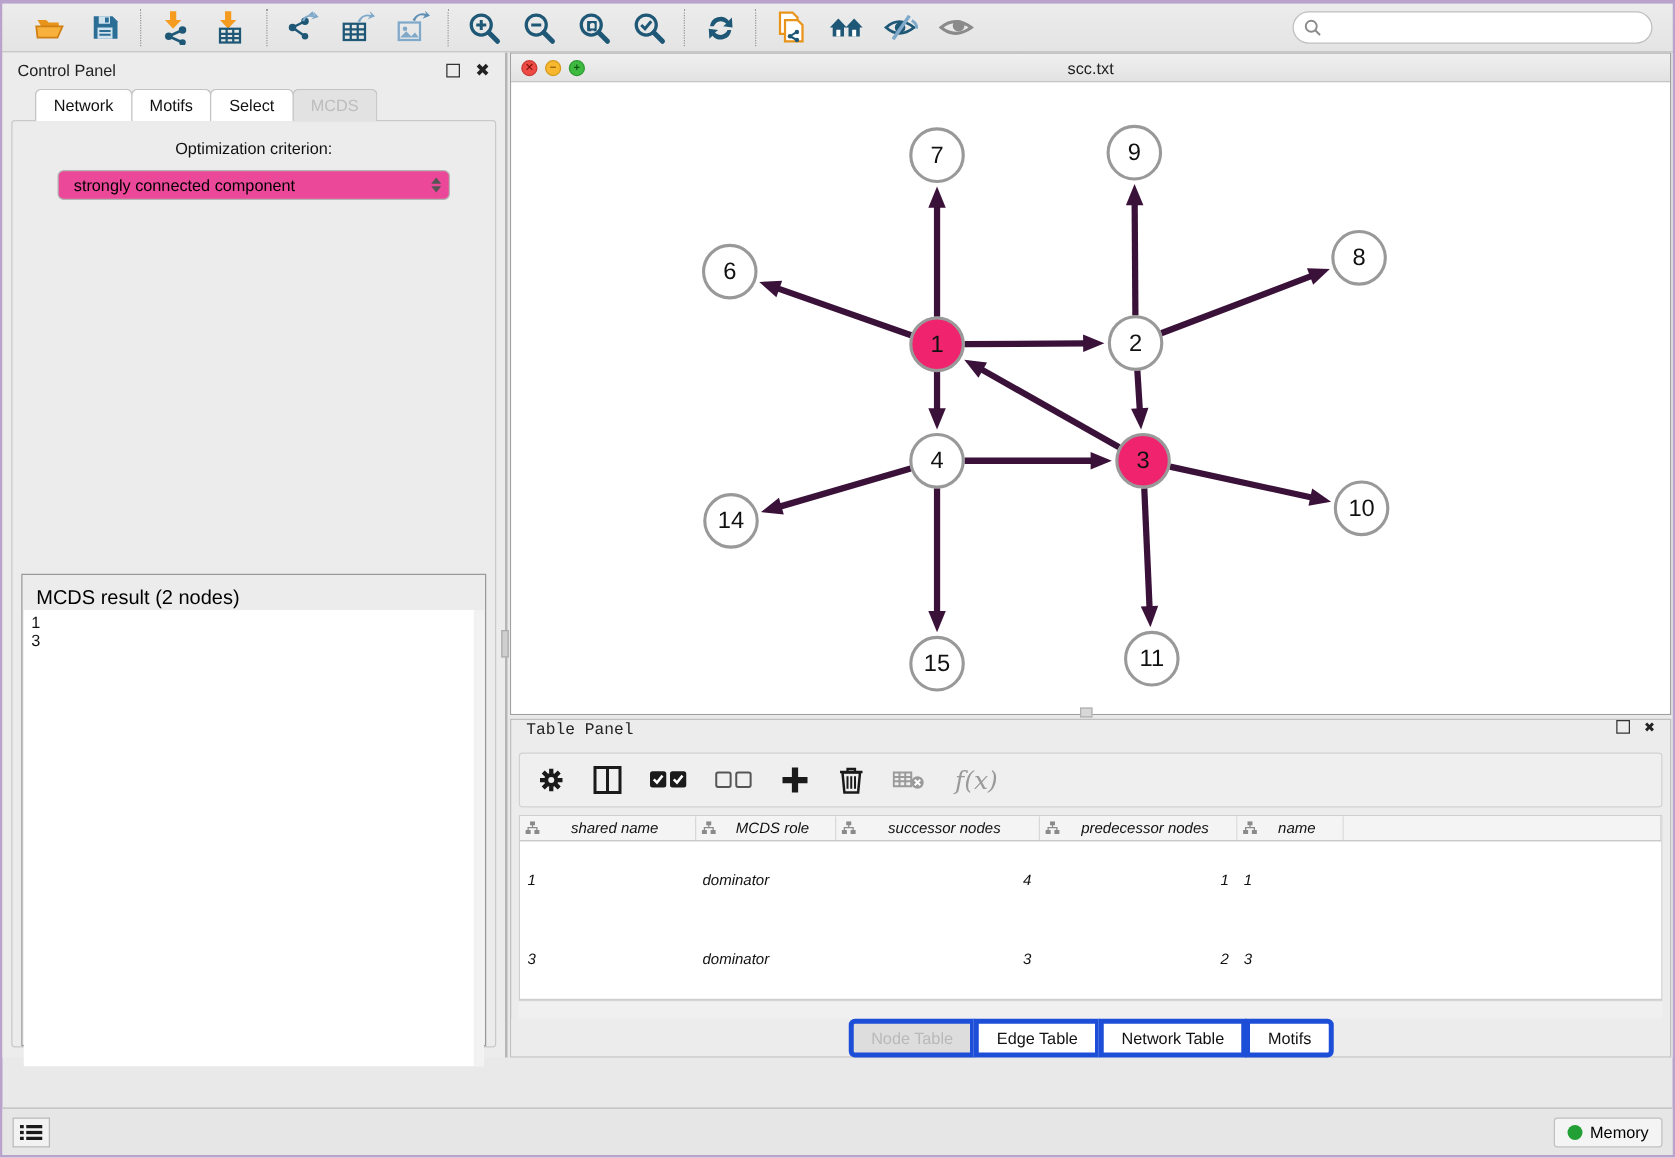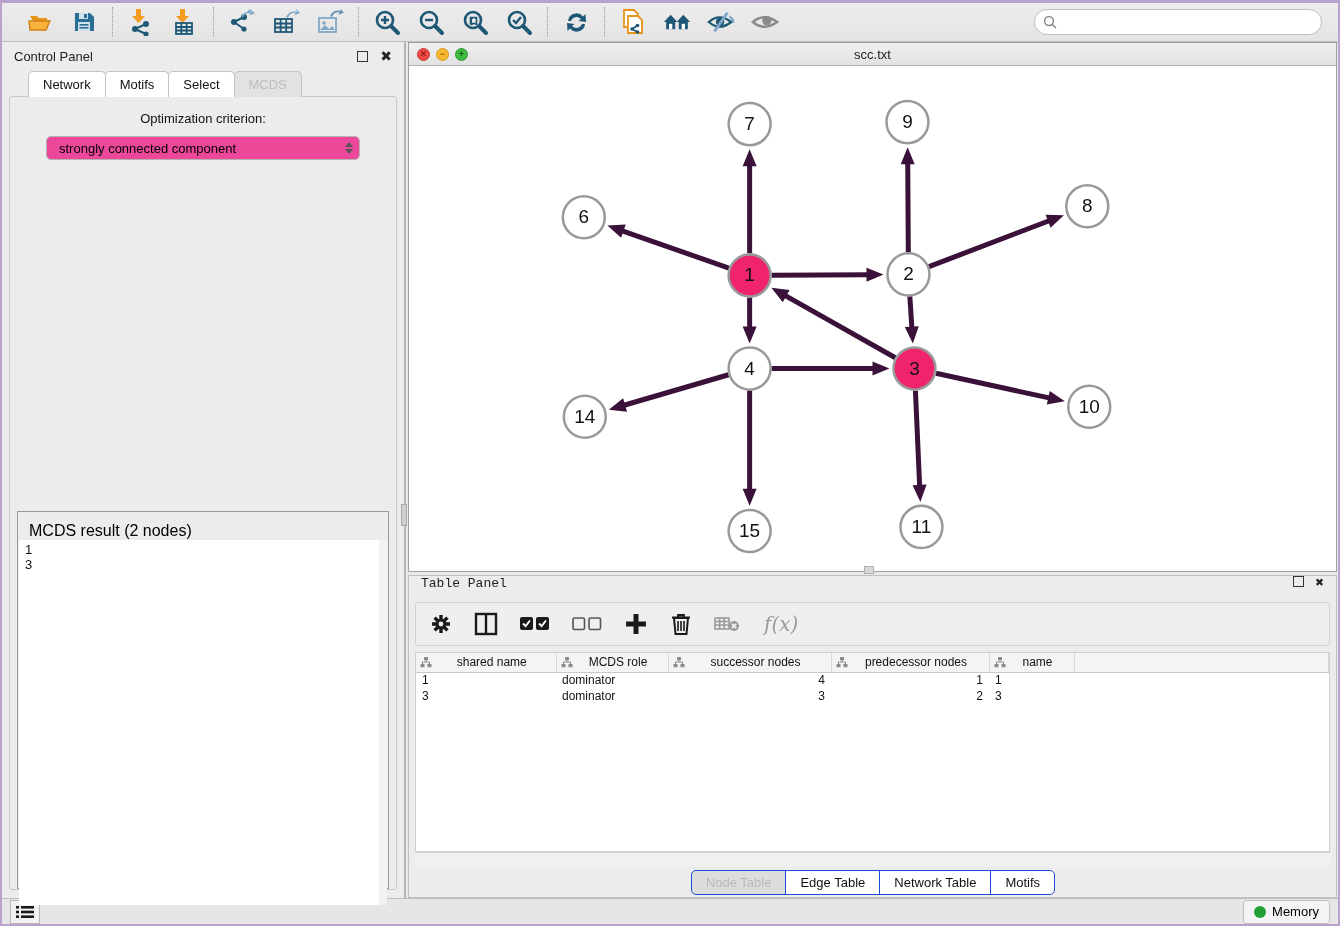--- a/index.html
+++ b/index.html
@@ -64,36 +64,36 @@
   .net-canvas { flex:1; position:relative; background:#fff; }
   .net-canvas svg { position:absolute; inset:0; }
   .net-resize-handle { position:absolute; bottom:-3px; left:455px; width:10px; height:8px; background:#d8d8d8; border:1px solid #b0b0b0; z-index:4; cursor:row-resize; }
 
   
   .table-panel { flex:1; margin:3px 1px 0 2px; background:#ececec; border:1px solid #c0c0c0; display:flex; flex-direction:column; position:relative; }
   .tp-head { height:26px; display:flex; align-items:flex-start; padding:0 12px;font-family:Liberation Mono, monospace; }
   .tp-toolbar { height:44px; margin:0 6px; background:#efefef; border:1px solid #d2d2d2; border-radius:3px; display:flex; align-items:center; gap:22px; padding:0 14px; }
   .tp-tool { display:flex; align-items:center; justify-content:center; cursor:pointer; }
   .tp-tool.disabled { cursor:default; }
-  .tp-table-wrap { flex:1; margin:6px 6px 0 6px; background:#fff; border:1px solid #cfcfcf; overflow:hidden; display:flex; flex-direction:column; }
+  .tp-table-wrap { flex:1; margin:6px 6px 0 6px; background:#fff; border:1px solid #cfcfcf; overflow:hidden; display:flex; flex-direction:row;font-style:italic; }
   table.data { border-collapse:collapse; width:100%; table-layout:fixed; font-size:12px; }
   table.data th { background:#f4f4f4; border-right:1px solid #d8d8d8; border-bottom:1px solid #c9c9c9; font-weight:normal; height:19px; padding:0 4px; white-space:nowrap; overflow:hidden; }
   .th-inner { display:flex; align-items:center; }
   .th-inner .th-label { flex:1; text-align:center; color:#111; }
   table.data td { height:16px; padding:0 6px; color:#111; white-space:nowrap; overflow:hidden; }
   td.al { text-align:left; } td.ar { text-align:right; padding-right:16px; }
   .tp-hscroll { height:15px; background:#f0f0f0; border-top:1px solid #d5d5d5; margin:0 6px; }
   .tp-tabs { height:30px; display:flex; justify-content:center; align-items:center; background:#ececec; }
-  .tp-tab { font-size:13px; padding:4px 14px; border:1px solid #1d4ed8; background:#fff; margin-right:-1px; cursor:pointer; color:#111; }
+  .tp-tab { font-size:13px; padding:4px 14px; border:4px solid #1d4ed8; background:#fff; margin-right:-1px; cursor:pointer; color:#111; }
   .tp-tab:first-child { border-radius:5px 0 0 5px; }
   .tp-tab:last-child { border-radius:0 5px 5px 0; }
   .tp-tab.selected { background:#ddd; color:#b9b9b9; }
 
   
-  .statusbar { height:26px; background:#e6e6e6; border-top:1px solid #bdbdbd; display:flex; align-items:center; padding:0 8px; }
+  .statusbar { height:38px; background:#e6e6e6; border-top:1px solid #bdbdbd; display:flex; align-items:center; padding:0 8px;margin-top:40px; }
   .sb-list-btn { width:30px; height:24px; background:#f2f2f2; border:1px solid #b8b8b8; display:flex; align-items:center; justify-content:center; cursor:pointer; }
   .sb-memory { margin-left:auto; height:24px; background:#f4f4f4; border:1px solid #c0c0c0; border-radius:3px; display:flex; align-items:center; gap:6px; padding:0 10px; font-size:13px; cursor:pointer; }
   .mem-dot { width:12px; height:12px; border-radius:50%; background:#22a036; }
 </style>
 </head>
 <body>
 
 <div class="screen">
   <div class="window">
 

